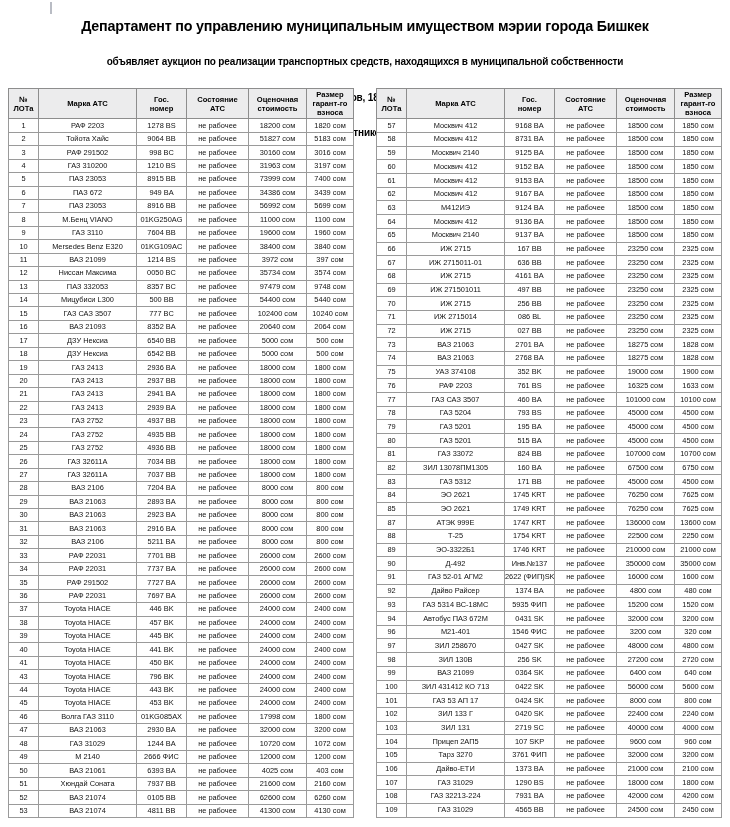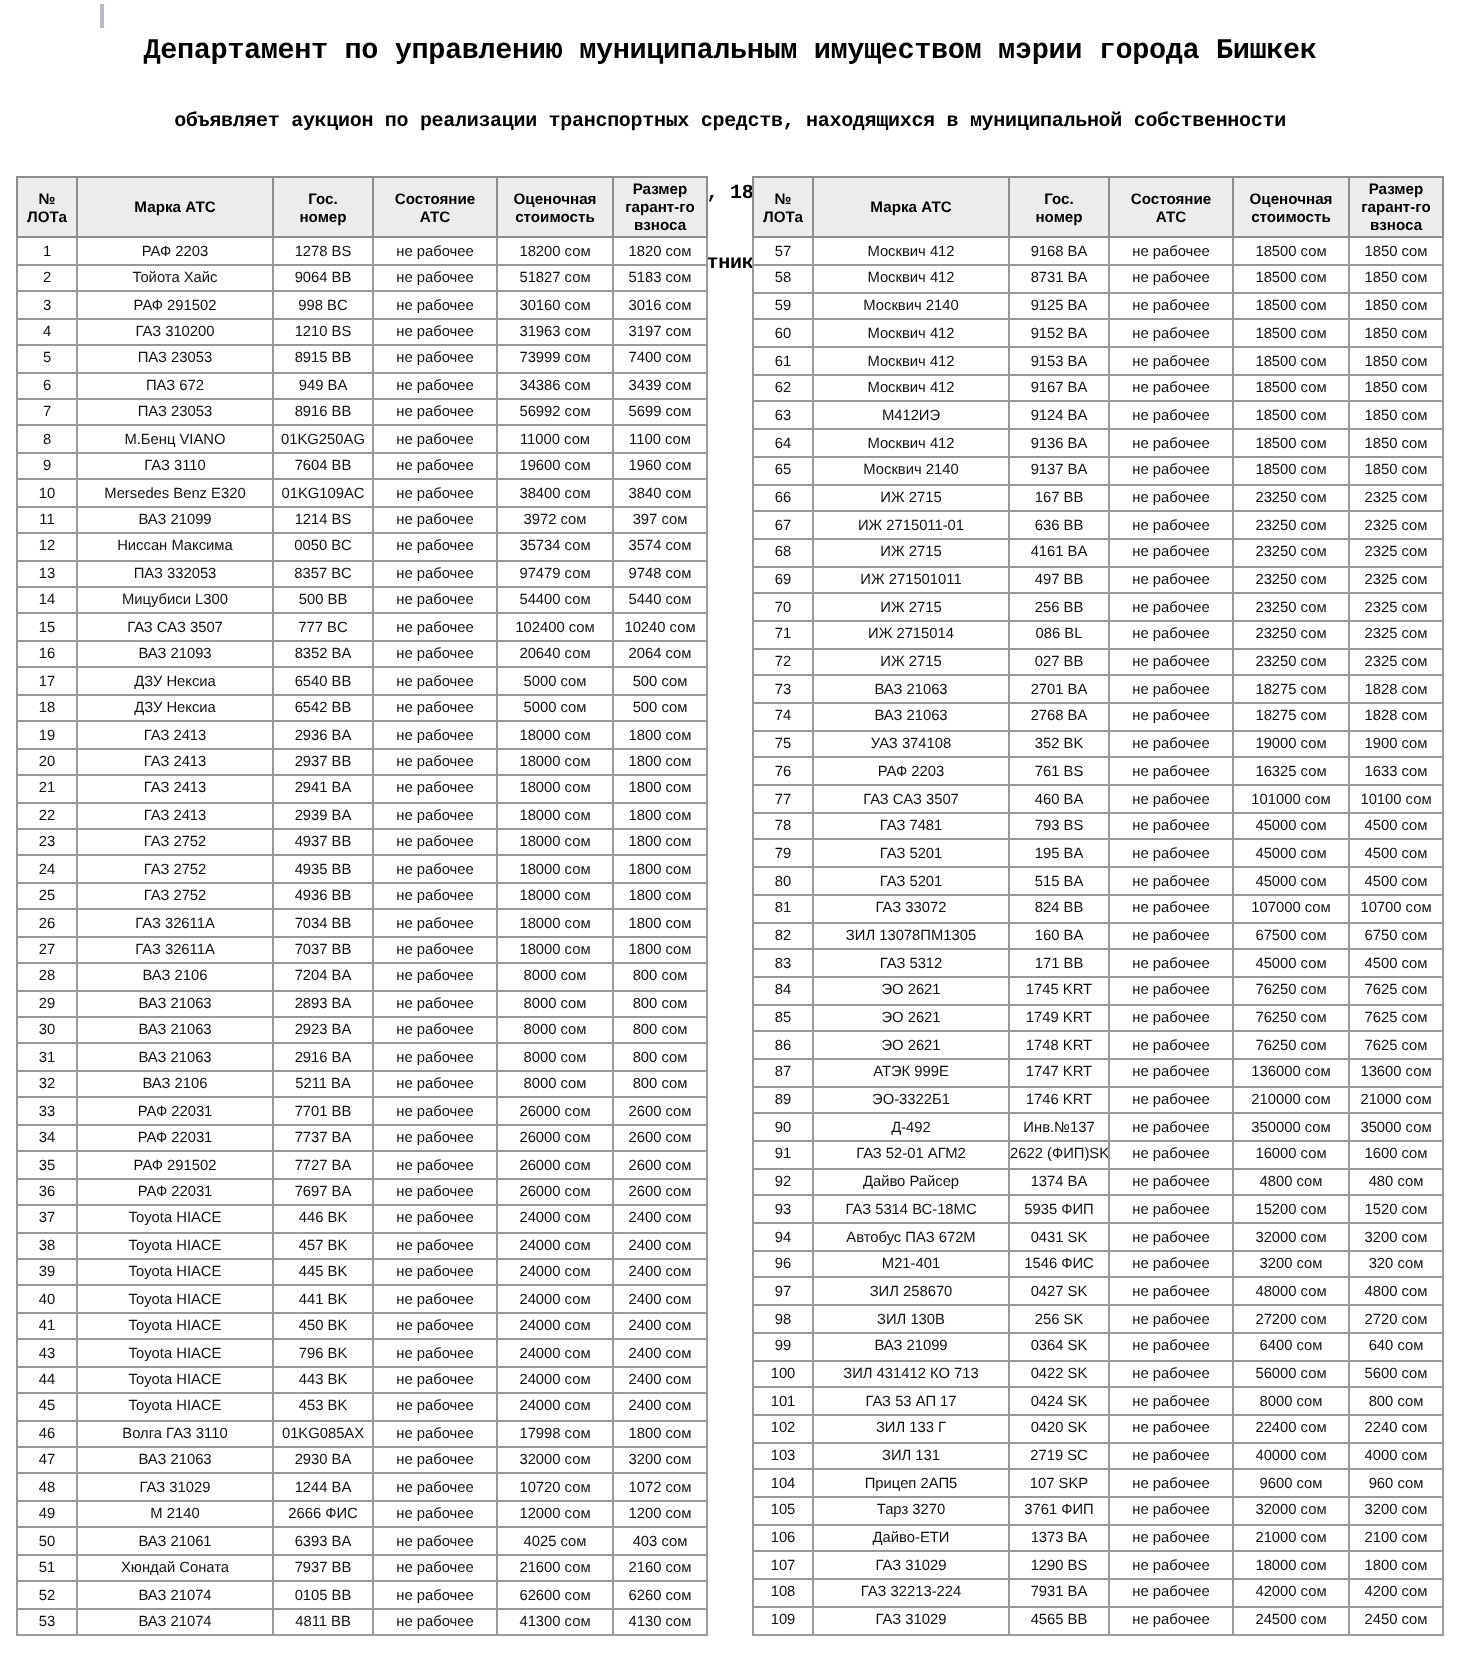--- a/index.html
+++ b/index.html
@@ -26,21 +26,20 @@
     position: absolute;
     left: 50px;
     top: 2px;
     width: 2px;
     height: 12px;
     background: #b9bcc4;
   }
   .header-block {
     padding: 0 12px;
     text-align: center;
-    font-family: Liberation Mono, monospace;
   }
   .doc-title {
     font-size: 14.3px;
     font-weight: bold;
     letter-spacing: -0.2px;
     line-height: 1.15;
     margin: 0;
     padding-top: 18px;
     white-space: nowrap;
   }
@@ -770,21 +769,21 @@
           <tr>
             <td>77</td>
             <td>ГАЗ САЗ 3507</td>
             <td>460 BA</td>
             <td>не рабочее</td>
             <td>101000 сом</td>
             <td>10100 сом</td>
           </tr>
           <tr>
             <td>78</td>
-            <td>ГАЗ 7481</td>
+            <td>ГАЗ 5204</td>
             <td>793 BS</td>
             <td>не рабочее</td>
             <td>45000 сом</td>
             <td>4500 сом</td>
           </tr>
           <tr>
             <td>79</td>
             <td>ГАЗ 5201</td>
             <td>195 BA</td>
             <td>не рабочее</td>
@@ -833,34 +832,34 @@
           </tr>
           <tr>
             <td>85</td>
             <td>ЭО 2621</td>
             <td>1749 KRT</td>
             <td>не рабочее</td>
             <td>76250 сом</td>
             <td>7625 сом</td>
           </tr>
           <tr>
-            <td>86</td>
-            <td>ЭО 2621</td>
-            <td>1748 KRT</td>
-            <td>не рабочее</td>
-            <td>76250 сом</td>
-            <td>7625 сом</td>
-          </tr>
-          <tr>
             <td>87</td>
             <td>АТЭК 999Е</td>
             <td>1747 KRT</td>
             <td>не рабочее</td>
             <td>136000 сом</td>
             <td>13600 сом</td>
+          </tr>
+          <tr>
+            <td>88</td>
+            <td>Т-25</td>
+            <td>1754 KRT</td>
+            <td>не рабочее</td>
+            <td>22500 сом</td>
+            <td>2250 сом</td>
           </tr>
           <tr>
             <td>89</td>
             <td>ЭО-3322Б1</td>
             <td>1746 KRT</td>
             <td>не рабочее</td>
             <td>210000 сом</td>
             <td>21000 сом</td>
           </tr>
           <tr>

